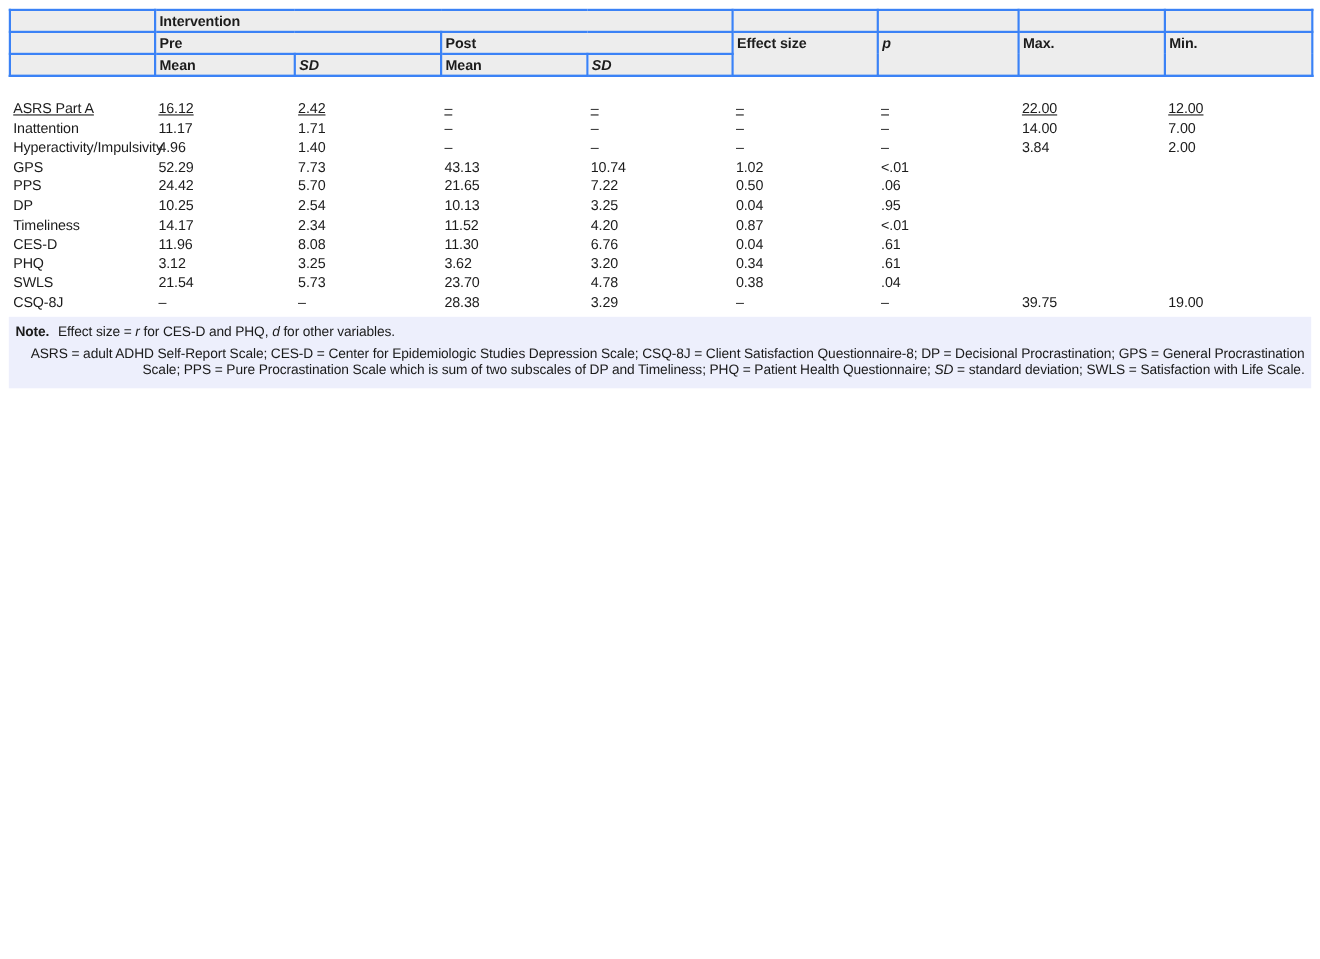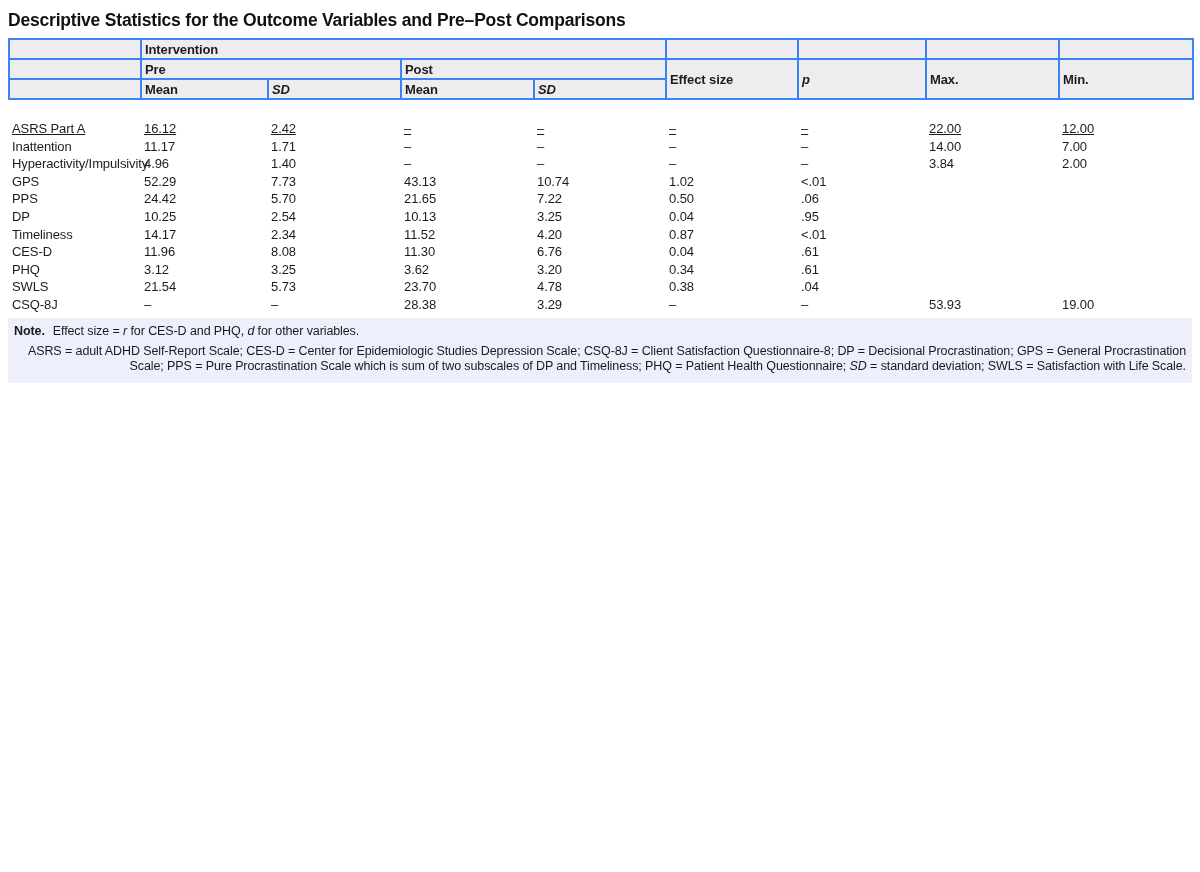--- a/index.html
+++ b/index.html
@@ -39,21 +39,21 @@
     text-align: left;
     padding: 1px 3px;
     height: 16px;
     vertical-align: middle;
     letter-spacing: -0.1px;
     overflow: hidden;
     white-space: nowrap;
   }
   table.stats thead th.vspan {
     vertical-align: top;
-    padding-top: 12px;
+    padding-top: 2px;
   }
   th.ital { font-style: italic; }
   table.stats tbody td {
     font-size: 13px;
     font-weight: 400;
     padding: 0 3px;
     vertical-align: top;
     line-height: 17.6px;
     letter-spacing: -0.1px;
   }
@@ -71,21 +71,20 @@
   .note p + p { margin-top: 5px; line-height: 15.5px; text-align: right; }
   .bi { font-weight: 700; }
   .i  { font-style: italic; }
   .note .gap { display: inline-block; width: 8px; }
 </style>
 </head>
 <body>
 
 <div class="page">
 
-  <h1 class="title">Descriptive Statistics for the Outcome Variables and Pre–Post Comparisons</h1>
 
   <table class="stats">
     <colgroup>
       <col style="width:132px">
         <col style="width:127px">
         <col style="width:133px">
       <col style="width:133px">
         <col style="width:132px">
         <col style="width:132px">
       <col style="width:128px">
@@ -230,21 +229,21 @@
         <td></td>
       </tr>
       <tr>
         <td>CSQ-8J</td>
         <td>–</td>
         <td>–</td>
         <td>28.38</td>
         <td>3.29</td>
         <td>–</td>
         <td>–</td>
-        <td>53.93</td>
+        <td>39.75</td>
         <td>19.00</td>
       </tr>
     </tbody>
   </table>
 
   <div class="note">
     <p><span class="bi">Note.</span><span class="gap"></span><span>Effect size = </span><span class="i">r</span><span> for CES-D and PHQ, </span><span class="i">d</span><span> for other variables.</span></p>
     <p><span>ASRS = adult ADHD Self-Report Scale; CES-D = Center for Epidemiologic Studies Depression Scale; CSQ-8J = Client Satisfaction Questionnaire-8; DP = Decisional Procrastination; GPS = General Procrastination Scale; PPS = Pure Procrastination Scale which is sum of two subscales of DP and Timeliness; PHQ = Patient Health Questionnaire; </span><span class="i">SD</span><span> = standard deviation; SWLS = Satisfaction with Life Scale.</span></p>
   </div>
 

